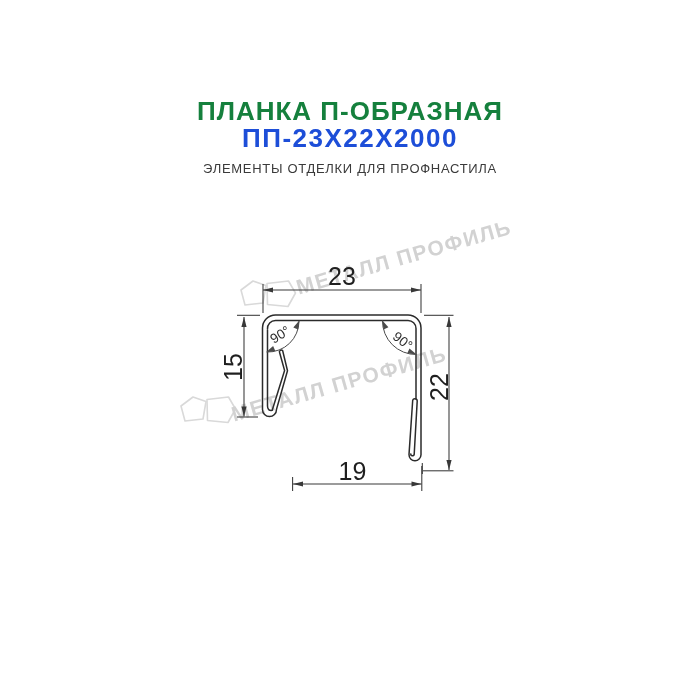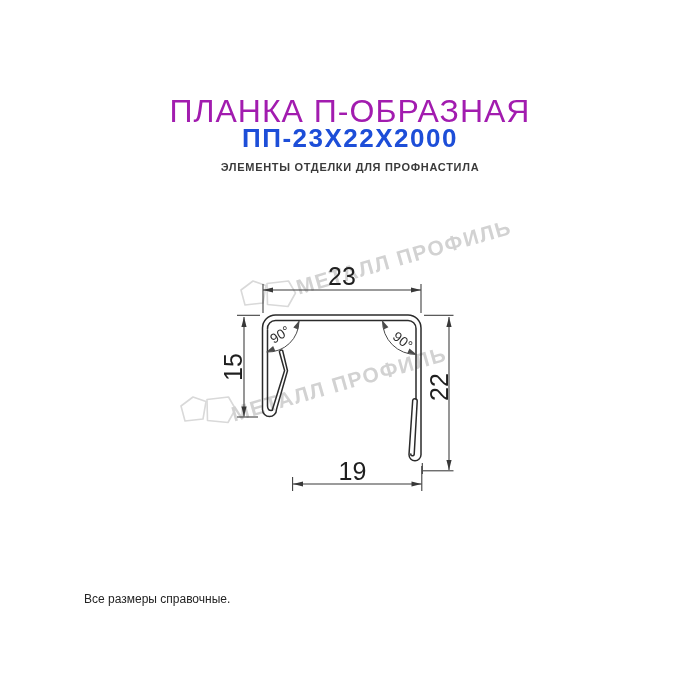--- a/index.html
+++ b/index.html
@@ -1,21 +1,21 @@
 <!DOCTYPE html>
 <html><head>
 <meta charset="utf-8">
 <style>
   html,body{margin:0;padding:0;background:#ffffff;}
   body{width:700px;height:700px;position:relative;overflow:hidden;
        font-family:"Liberation Sans","DejaVu Sans",sans-serif;}
   .title-block{position:absolute;left:0;top:98px;width:700px;text-align:center;}
-  .title-line1{font-size:32px;font-weight:normal;letter-spacing:1px;color:#a21caf;line-height:27px;}
+  .title-line1{font-size:26px;font-weight:bold;letter-spacing:1px;color:#15803d;line-height:27px;}
   .title-line2{font-size:26px;font-weight:bold;letter-spacing:1.5px;color:#1d4ed8;line-height:27px;}
-  .subtitle{margin-top:9px;font-size:11px;font-weight:bold;letter-spacing:0.7px;color:#3a3a3a;}
+  .subtitle{margin-top:9px;font-size:13px;font-weight:normal;letter-spacing:0.7px;color:#3a3a3a;}
   .drawing-svg{position:absolute;left:0;top:0;}
   .footer{position:absolute;left:84px;top:592px;font-size:12px;color:#242424;line-height:15.5px;}
   
   .sheet{fill:none;stroke:#2b2b2b;stroke-width:1.5;stroke-linecap:round;}
   .dim{stroke:#383838;stroke-width:1.05;fill:none;}
   .dimarrow{fill:#383838;stroke:none;}
   .dimtext{font-family:"Liberation Sans","DejaVu Sans",sans-serif;font-size:25px;fill:#1f1f1f;}
   .angarc{stroke:#4a4a4a;stroke-width:1;fill:none;}
   .angarrow{fill:#4a4a4a;stroke:none;}
   .angtext{font-family:"Liberation Sans","DejaVu Sans",sans-serif;font-size:13.5px;fill:#2c2c2c;}
@@ -118,14 +118,13 @@
 
   <g>
     <path class="angarc" d="M 382.5 320.5 A 33.5 33.5 0 0 0 416.5 354.5"></path>
     <polygon class="angarrow" points="382.2,320.2 388.4,327.3 383.6,329.5"></polygon>
     <polygon class="angarrow" points="416.6,354.6 407.3,353.2 409.5,348.4"></polygon>
     <text class="angtext" transform="translate(400,344.5) rotate(37)" text-anchor="middle">90°</text>
   </g>
 </svg>
 
 <div class="footer">
-  <div>Все размеры справочные.</div>
 </div>
 
 </body></html>

